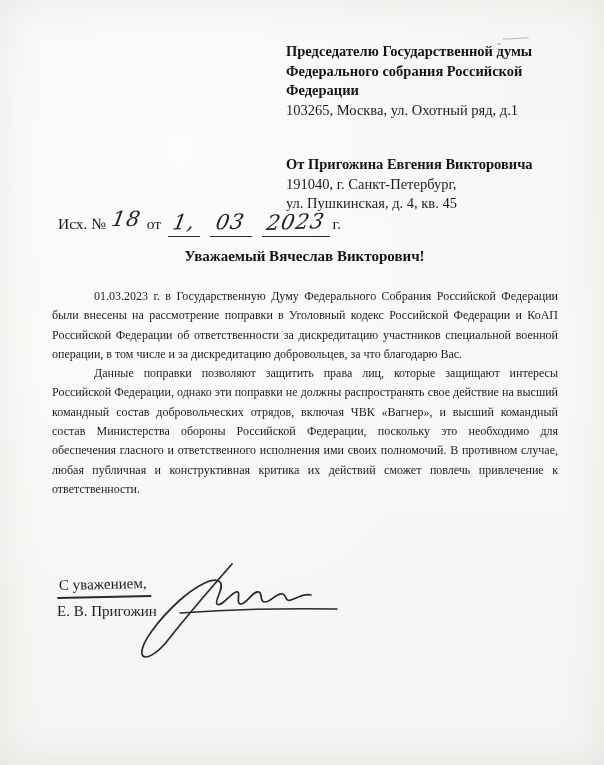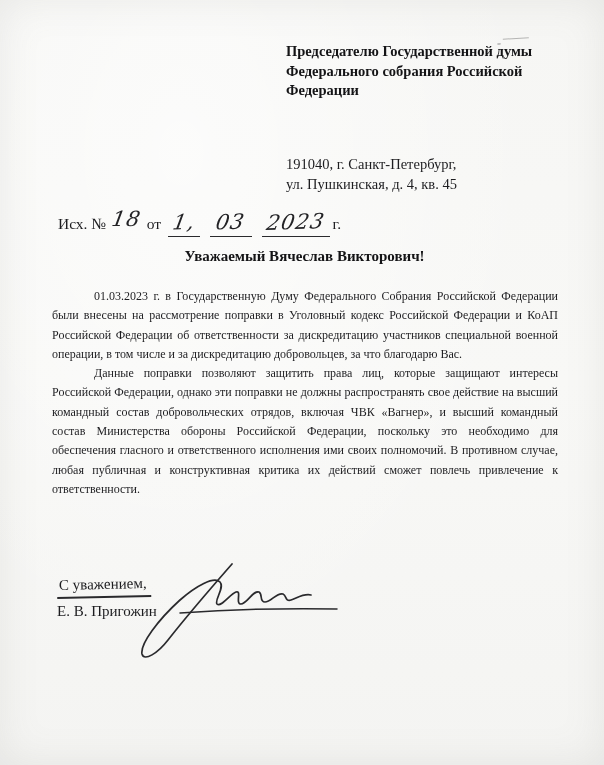--- a/index.html
+++ b/index.html
@@ -68,23 +68,25 @@
 <body>
 
 <div class="scan">
 
   <div class="block artifact"></div>
 
   <div class="block recipient">
     <div class="b">Председателю Государственной думы</div>
     <div class="b">Федерального собрания Российской</div>
     <div class="b">Федерации</div>
+    <div>103265, Москва, ул. Охотный ряд, д.1</div>
   </div>
 
   <div class="block sender">
+    <div class="b">От Пригожина Евгения Викторовича</div>
     <div>191040, г. Санкт-Петербург,</div>
     <div>ул. Пушкинская, д. 4, кв. 45</div>
   </div>
 
   <div class="block refline">
     <span>Исх. №</span>
     <span class="hw hw-num">18</span>
     <span>от</span>
     <span class="blank b1"><span class="hw">1,</span></span>
     <span class="blank b2"><span class="hw">03</span></span>

